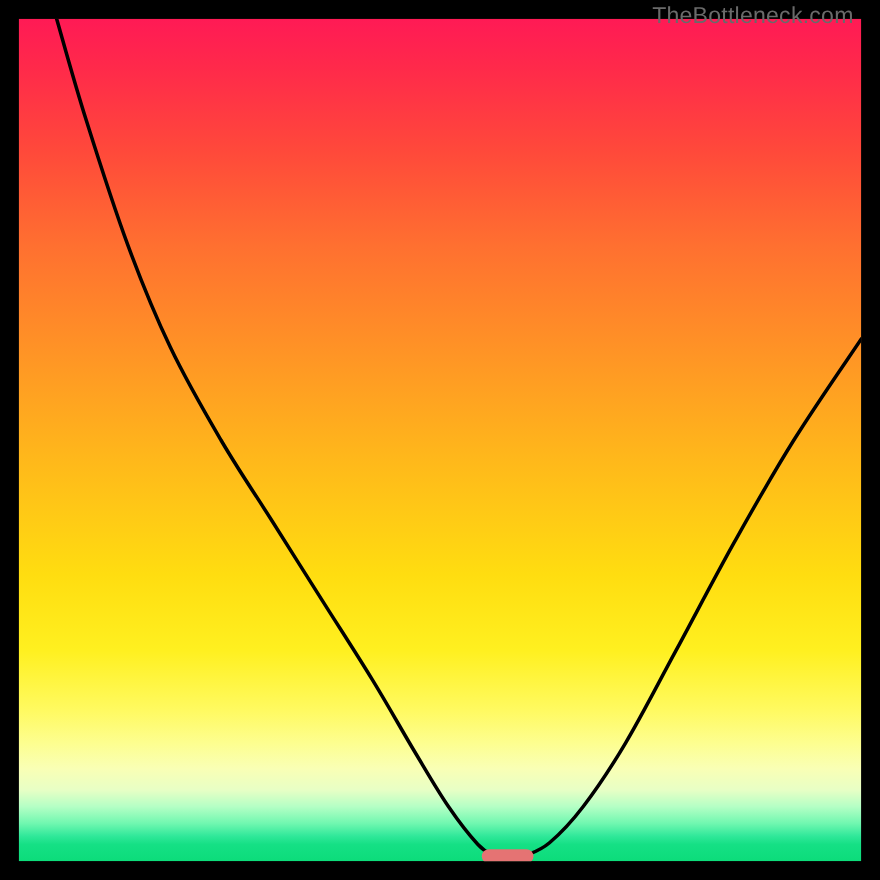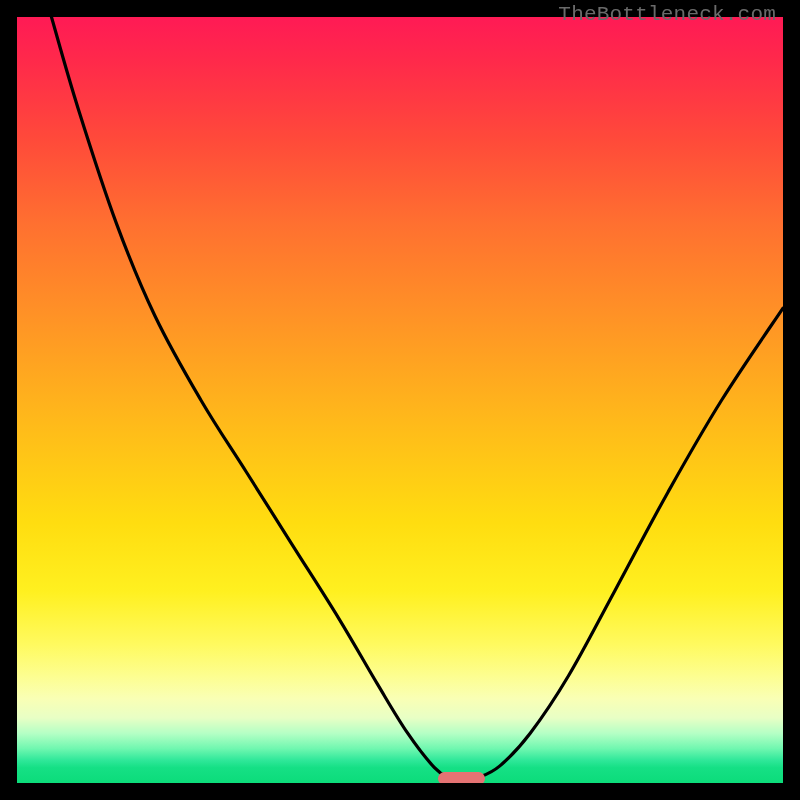--- a/index.html
+++ b/index.html
@@ -44,21 +44,21 @@
       #70f7b0 95.5%,
       #30e89a 97%,
       #15e085 98%,
       #0cdc7a 100%
     );
   }
   .watermark {
     position: absolute;
     top: 3px;
     right: 24px;
-    font-family: Liberation Mono, monospace;
+    font-family: Liberation Sans, sans-serif;
     font-size: 21px;
     font-weight: 500;
     color: #6a6a6a;
     letter-spacing: 0.2px;
   }
   .curve-svg {
     position: absolute;
     left: 0;
     top: 0;
     width: 100%;

